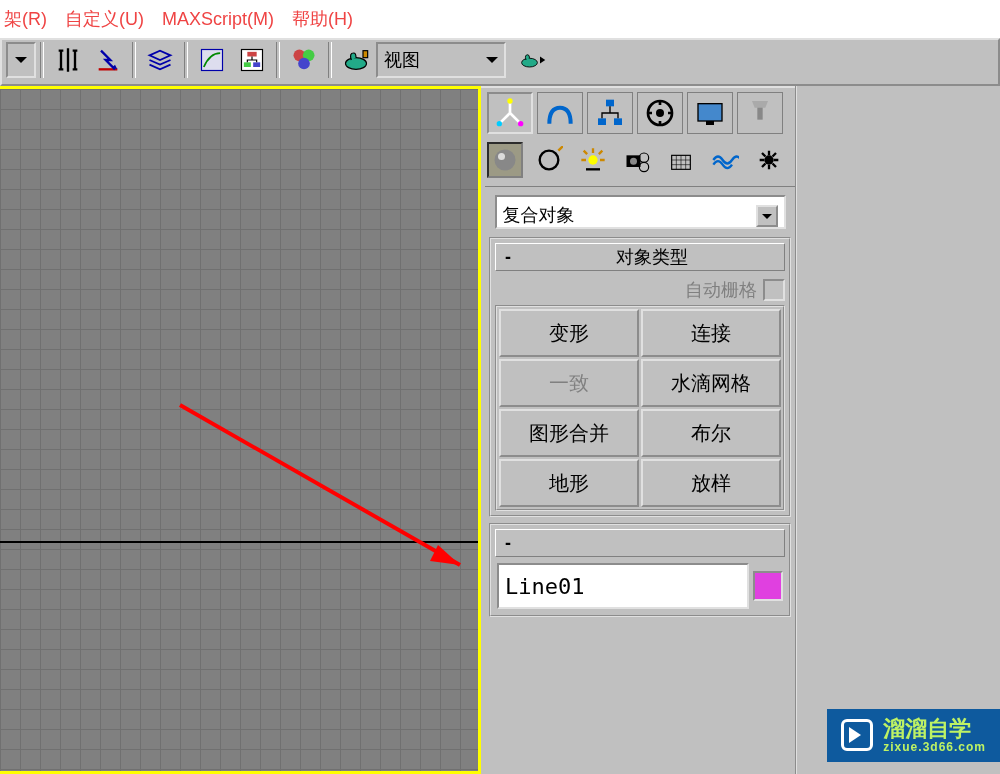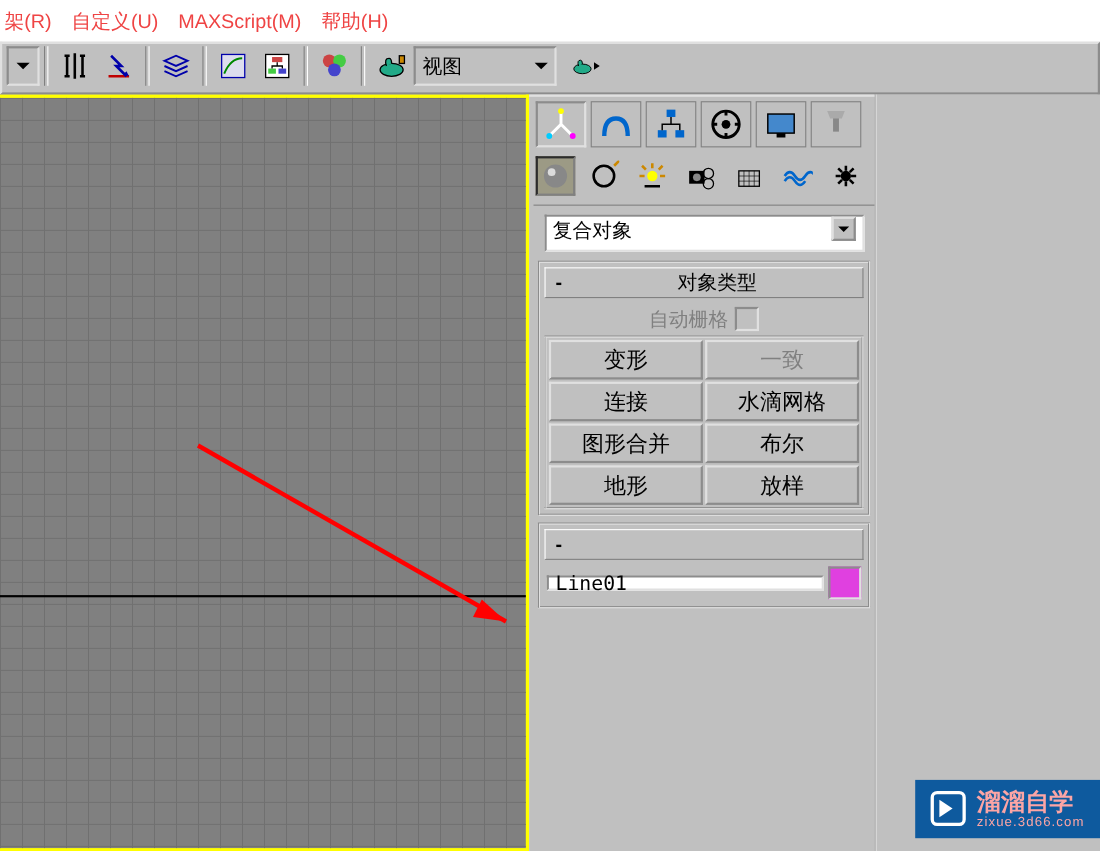--- a/index.html
+++ b/index.html
@@ -138,21 +138,21 @@
     width: 310px;
     padding: 4px;
   }
 
   .panel-dropdown {
     display:flex;
     width:291px;
     height:34px;
     border:2px inset #e0e0e0;
     background:#fff;
-    align-items:flex-start;
+    align-items:flex-end;
     padding:0 6px;
     margin:0 auto 8px auto;
   }
   .panel-dropdown span { flex:1; }
   .panel-dropdown .dd-arrow {
     width:22px; height:22px;
     border:2px outset #e0e0e0;
     background:#c0c0c0;
     display:flex; align-items:center; justify-content:center;
   }
@@ -172,88 +172,88 @@
     background:#c0c0c0;
     margin-bottom:4px;
   }
   .rollout-header .minus {
     width:24px; text-align:center; font-weight:bold;
   }
   .rollout-header .title {
     flex:1; text-align:center;
   }
   .autogrid-row {
-    display:flex; justify-content:center; align-items:center;
+    display:flex; justify-content:flex-end; align-items:center;
     height:30px; gap:6px;
     color:#808080;
   }
   .autogrid-row .chk {
     width:22px; height:22px;
     border:2px inset #e0e0e0;
     background:#c0c0c0;
   }
   .btn-grid {
     display:grid;
     grid-template-columns: 1fr 1fr;
     gap:2px;
     border:2px groove #e0e0e0;
     padding:2px;
   }
   .obj-btn {
-    height:36px;
+    height:48px;
     border:2px outset #e0e0e0;
     background:#c0c0c0;
     display:flex; align-items:center; justify-content:center;
     font-size:20px;
   }
   .obj-btn.disabled { color:#808080; }
 
   .name-input-row {
     display:flex;
     align-items:center;
     gap:4px;
     margin-top:2px;
     padding:2px;
   }
   .name-input {
     flex:1;
-    height:14px;
+    height:46px;
     border:2px inset #e0e0e0;
     background:#fff;
     padding:0 6px;
     font-family: monospace;
-    font-size:18px;
+    font-size:22px;
     display:flex; align-items:center;
   }
   .color-swatch {
     width:30px; height:30px;
     background:#e040e0;
     border:2px inset #e0e0e0;
   }
 
   
   .right-strip {
     width: 205px;
     background:#c0c0c0;
     border-left:2px groove #e0e0e0;
   }
 
   
   .watermark {
     position:absolute;
     right:0; bottom:12px;
     background:#0e5a9e;
-    color:#fca5a5;
+    color:#bef264;
     display:flex;
     align-items:center;
     padding:8px 14px;
     gap:10px;
   }
   .watermark .wm-text { display:flex; flex-direction:column; font-size:22px; line-height:1.1; font-weight:bold; }
-  .watermark .wm-sub { font-size:12px; letter-spacing:1px; font-weight:normal;}
+  .watermark .wm-sub { font-size:12px; letter-spacing:1px; font-weight:bold;}
   .wm-logo {
     width:32px; height:32px;
     border:3px solid #fff;
     border-radius:6px;
     display:flex; align-items:center; justify-content:center;
   }
   .wm-logo:before {
     content:'';
     border:8px solid transparent;
     border-left:12px solid #fff;
@@ -455,22 +455,22 @@
         <div class="rollout-header">
           <span class="minus">-</span>
           <span class="title">对象类型</span>
         </div>
         <div class="autogrid-row">
           <span>自动栅格</span>
           <div class="chk"></div>
         </div>
         <div class="btn-grid">
           <div class="obj-btn">变形</div>
+          <div class="obj-btn">连接</div>
           <div class="obj-btn disabled">一致</div>
-          <div class="obj-btn">连接</div>
           <div class="obj-btn">水滴网格</div>
           <div class="obj-btn">图形合并</div>
           <div class="obj-btn">布尔</div>
           <div class="obj-btn">地形</div>
           <div class="obj-btn">放样</div>
         </div>
       </div>
 
       <div class="rollout">
         <div class="rollout-header">

